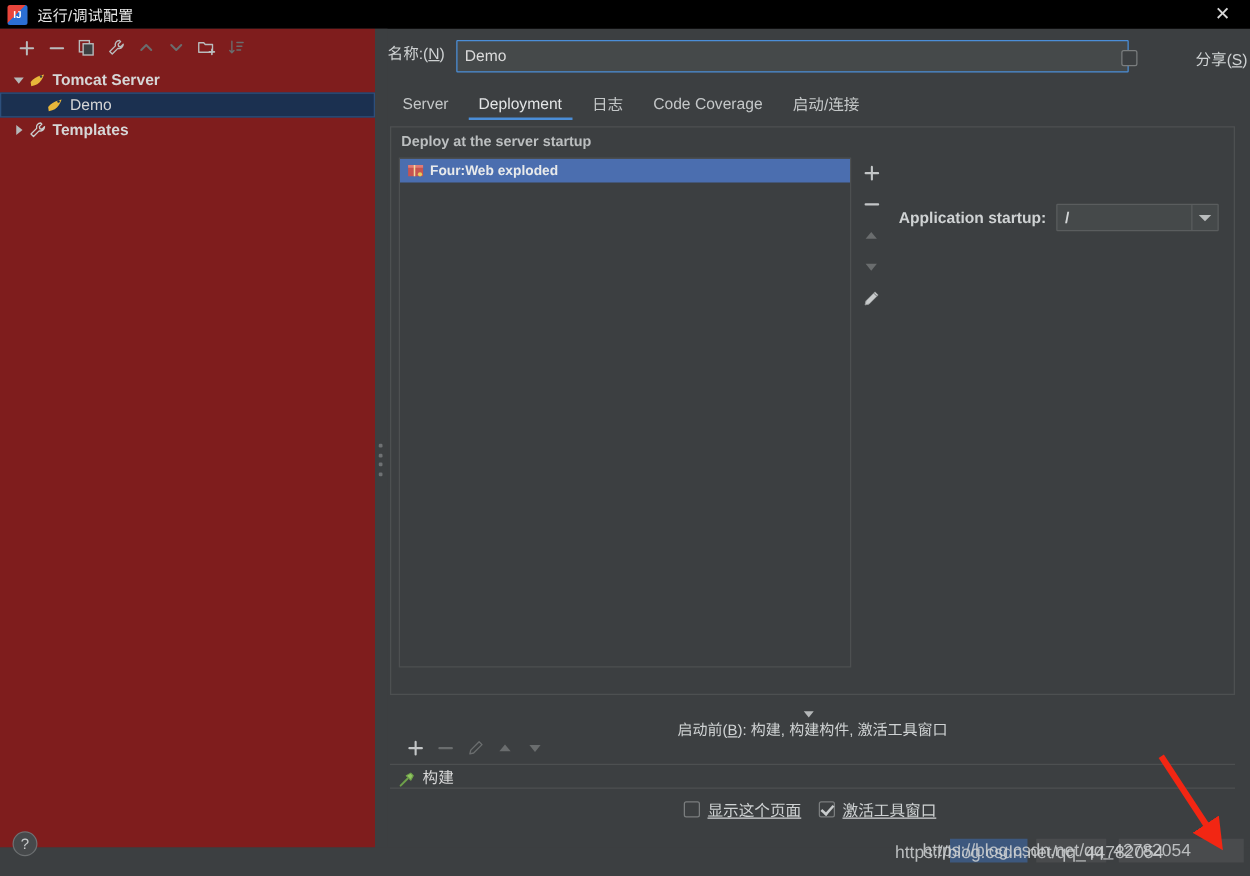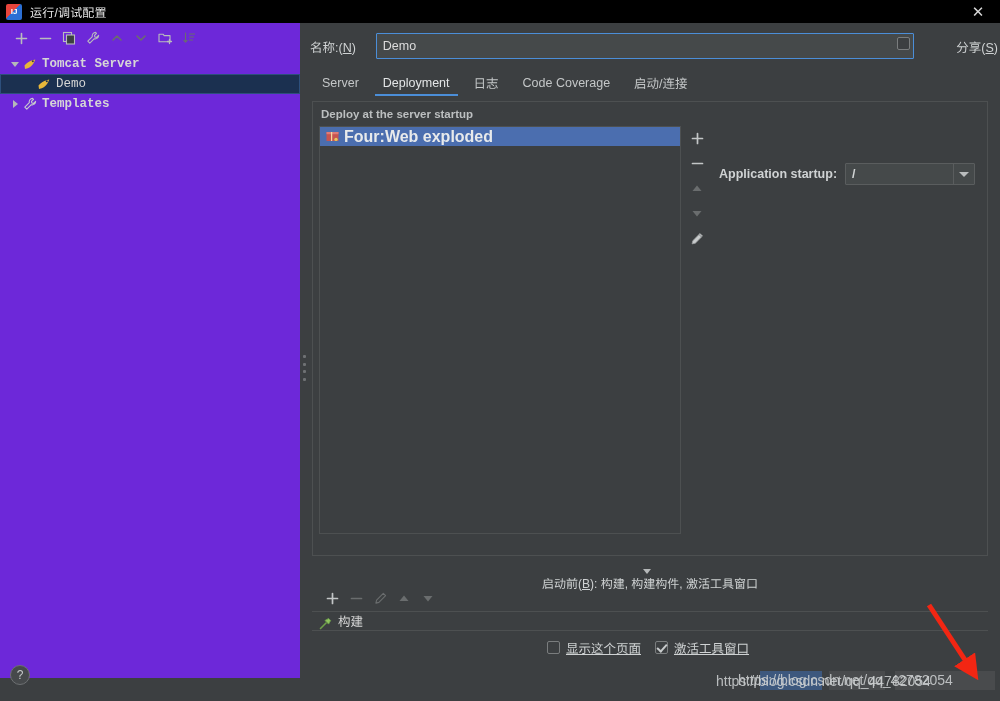--- a/index.html
+++ b/index.html
@@ -45,22 +45,21 @@
     width: 44px; height: 23px;
     display: flex; align-items: center; justify-content: center;
     color: #d8d8d8; font-size: 15px; line-height: 1;
     cursor: pointer;
   }
 
   
   .leftpane {
     position: absolute; left: 0; top: 23px;
     width: 300px; height: 655px;
-    background: #6d28d9;
-    font-family: Liberation Mono, monospace;
+    background: #7f1d1d;
   }
   .tree-toolbar {
     position: absolute; left: 0; top: 0;
     width: 300px; height: 30px;
     display: flex; align-items: center;
     padding-left: 9px;
   }
   .tb-btn {
     width: 24px; height: 24px;
     display: flex; align-items: center; justify-content: center;
@@ -101,35 +100,35 @@
   .splitter .grip i { display:block; width:3px; height:3px; background:#6e7173; border-radius:1px; }
 
   
   .rightpane {
     position: absolute; left: 310px; top: 23px;
     width: 690px; height: 655px;
   }
   .name-row {
     position: absolute; left: 0; top: 9px;
     width: 690px; height: 28px;
-    display: flex; align-items: center; gap: 11px;
+    display: flex; 
   }
   .name-label { color:#cfd2d3; font-size:12.5px; margin-right:9px; white-space:nowrap; }
   .name-label u { text-decoration: underline; }
   .name-input {
     width: 538px; height: 26px;
     background: #45494a; border: 1px solid #4b8ed8;
     color: #dcdcdc; font-size: 12.5px;
     padding: 0 6px; outline: none;
     font-family: "Liberation Sans", sans-serif;
     border-radius: 1px;
   }
   .share-box {
     position:absolute; right: 2px; top: 14px;
-    display:flex; align-items:flex-start; cursor:pointer;gap:40px;
+    display:flex; align-items:center; cursor:pointer;gap:40px;
   }
   .cb {
     width: 13px; height: 13px; flex:none;
     border: 1px solid #7a7d7e; background: #3c3f41; border-radius: 2px;
     margin-right: 6px; position: relative;
   }
   .cb.checked::after {
     content:""; position:absolute; left:3px; top:0px;
     width:4px; height:8px; border:solid #c8cbcc; border-width:0 2px 2px 0;
     transform: rotate(42deg);
@@ -170,21 +169,21 @@
     width: 362px; height: 408px;
     background: #3c3f41; border: 1px solid #4d5051;
     overflow: hidden;
   }
   .dep-item {
     height: 19px; margin: 0; display:flex; align-items:center;
     padding-left: 5px; cursor: pointer;
   }
   .dep-item.selected { background:#4b6eaf; }
   .dep-item .di-icon { width:14px;height:14px;flex:none;margin-right:5px;display:flex;align-items:center;justify-content:center; }
-  .dep-item .di-label { color:#e8eaeb; font-size:16px; white-space:nowrap; }
+  .dep-item .di-label { color:#e8eaeb; font-size:11px; white-space:nowrap; }
 
   .dep-side {
     position:absolute; left: 372px; top: 24px;
     width: 24px; height: 200px;
     display:flex; flex-direction:column; align-items:center;
   }
   .side-btn {
     width:24px;height:25px;display:flex;align-items:center;justify-content:center;
     color:#b9bcbd;font-size:15px;cursor:pointer;
   }

